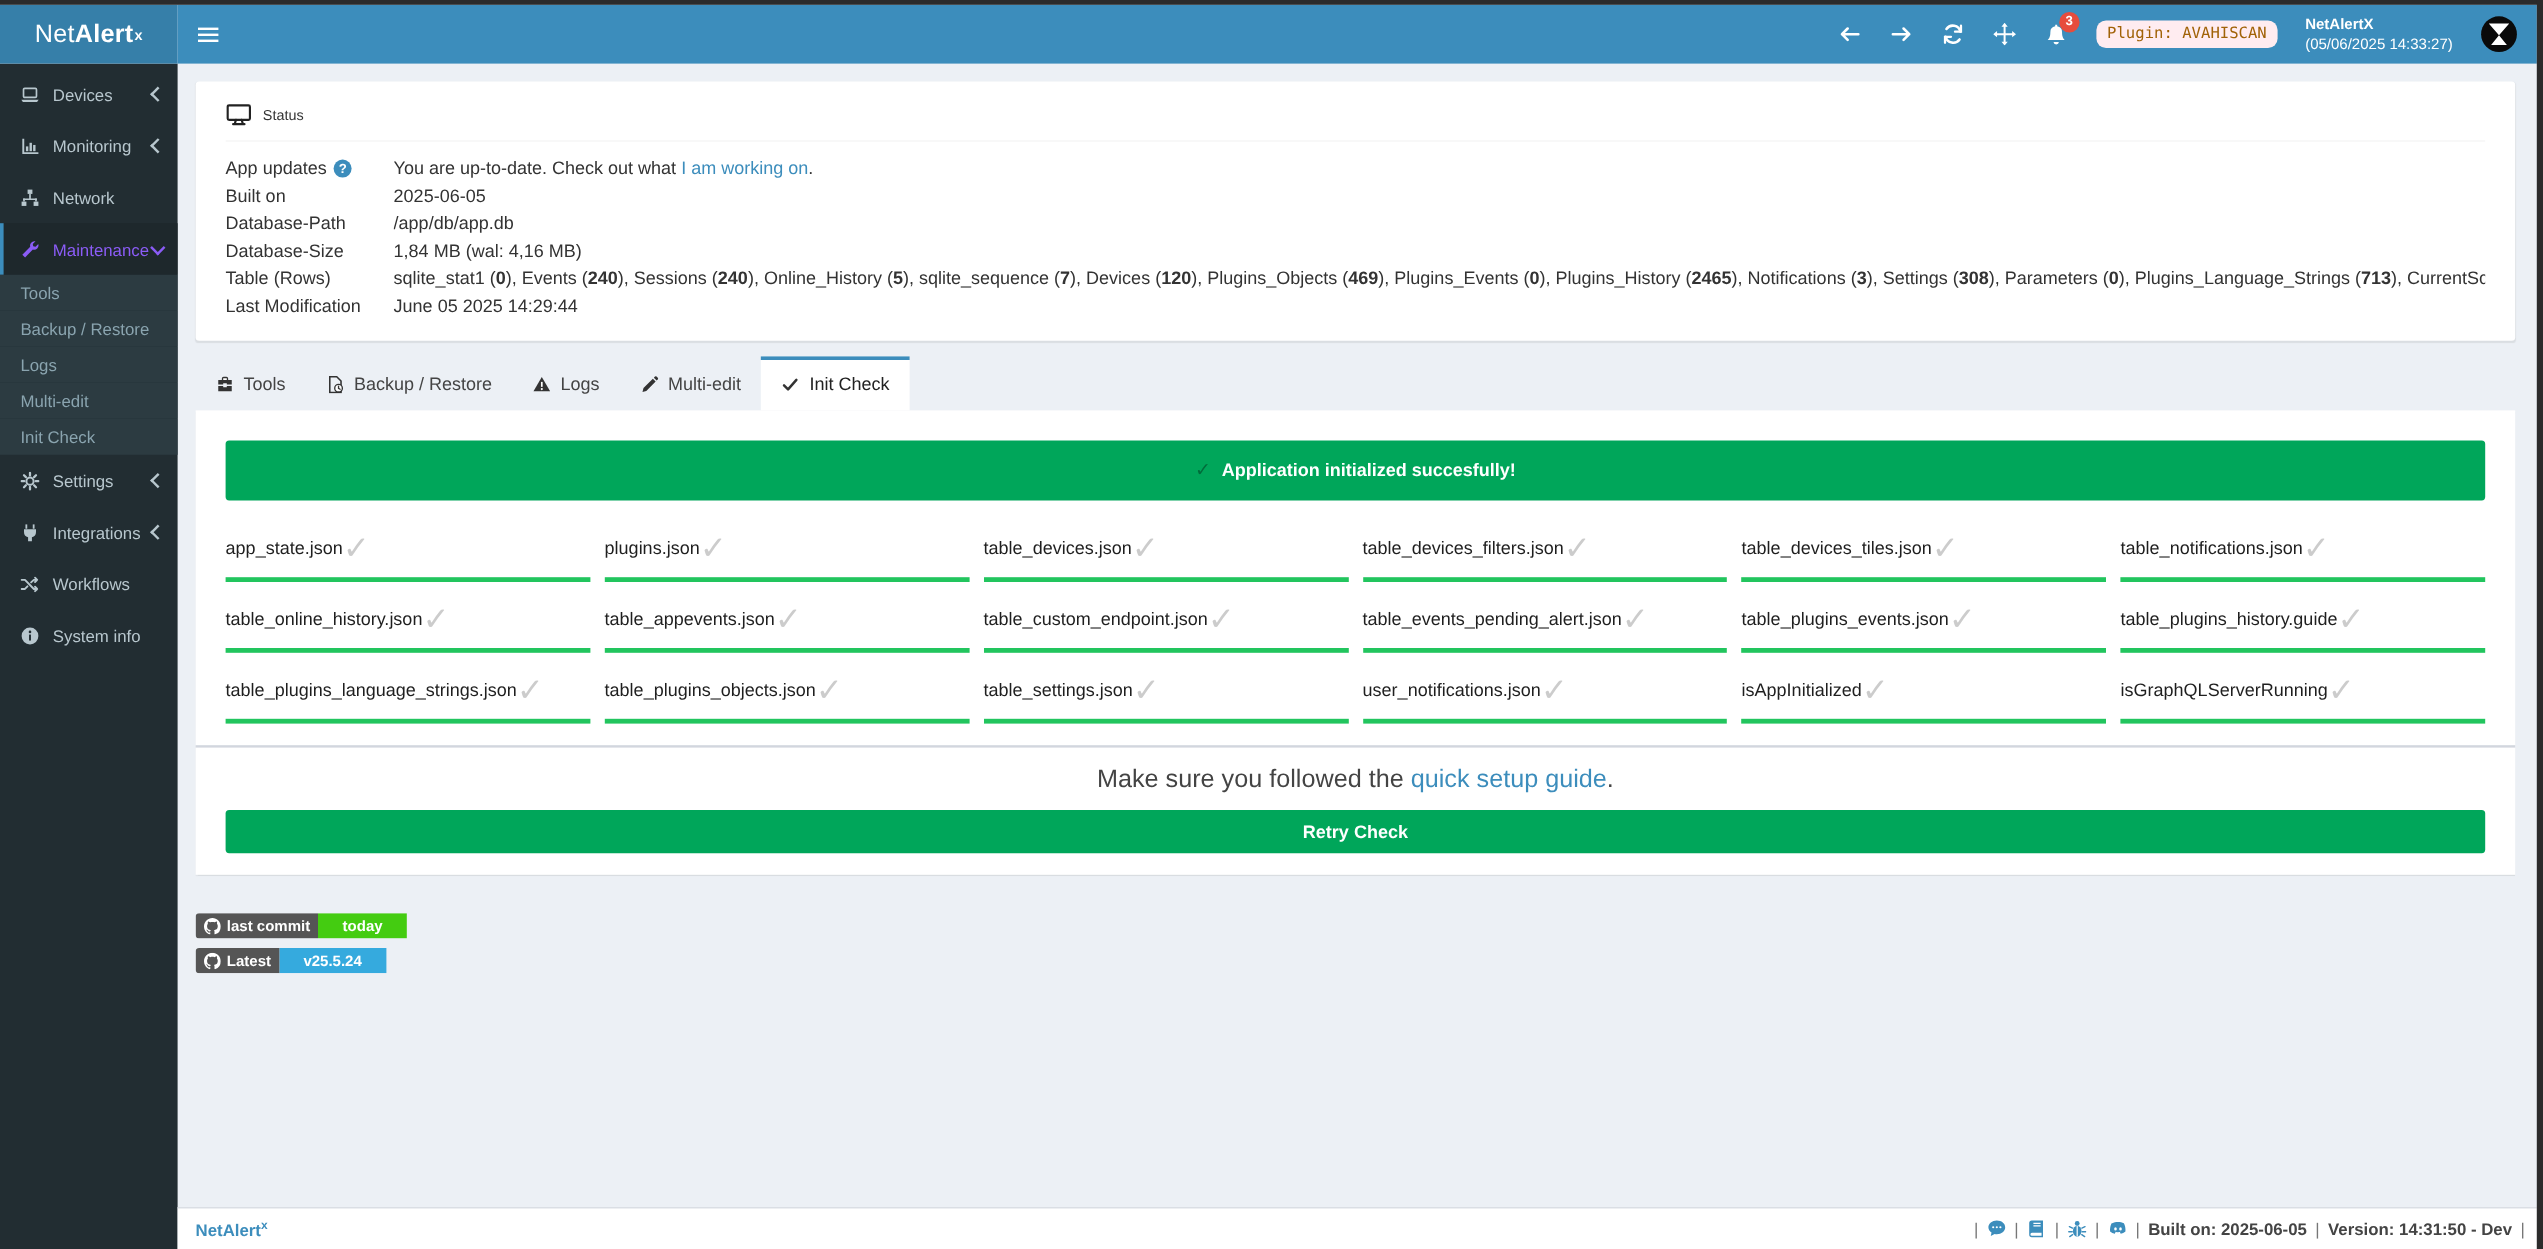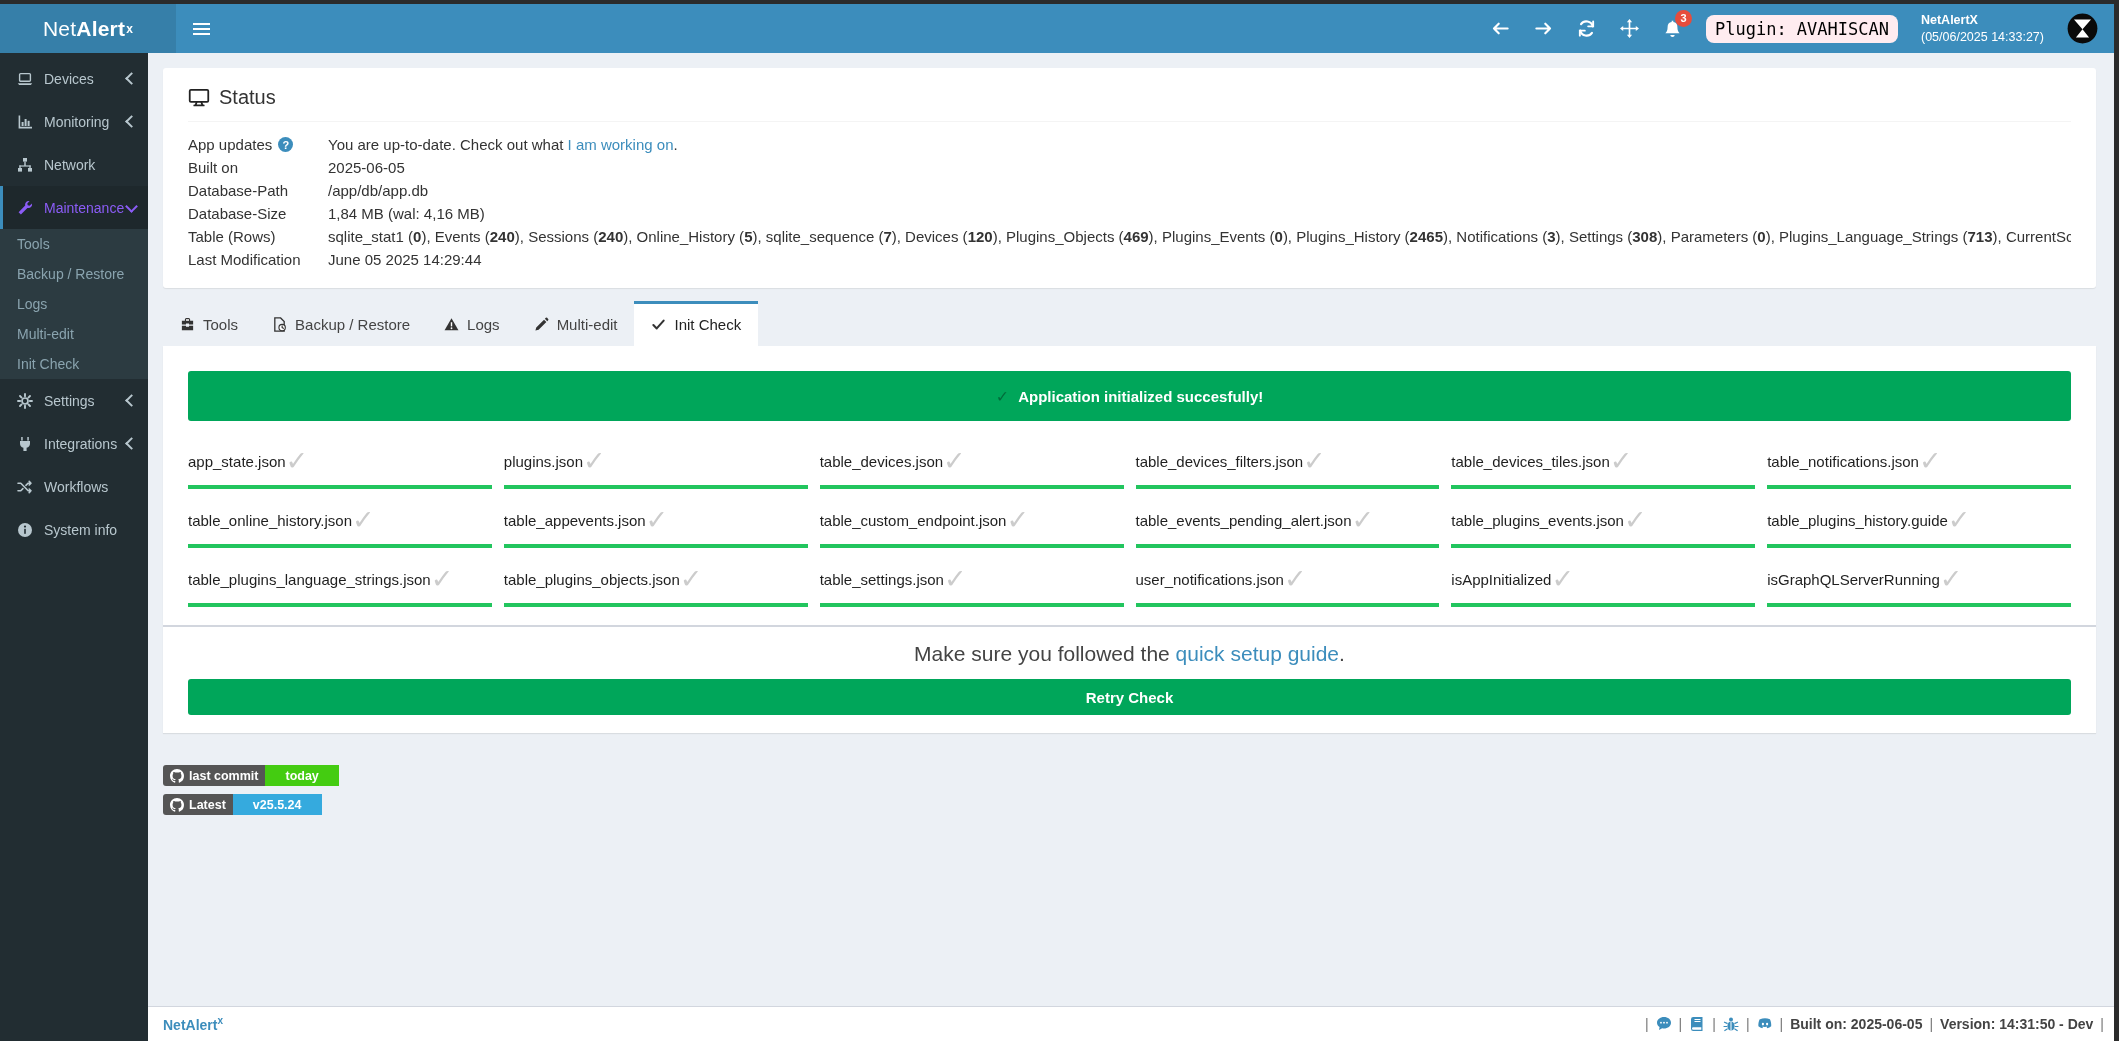--- a/index.html
+++ b/index.html
@@ -7,36 +7,36 @@
     width:2119px;height:1041px;position:relative;overflow:hidden;
     background:#ecf0f5;font-family:"Liberation Sans",sans-serif;color:#333;
   }
   a{text-decoration:none;color:inherit;cursor:pointer;}
   
   .top-strip{position:absolute;top:0;left:0;right:0;height:4px;background:#2b2b2b;z-index:90;}
   .right-strip{position:absolute;top:0;right:0;bottom:0;width:5px;background:#2b2b2b;z-index:91;}
 
   
   .main-header{position:absolute;top:4px;left:0;right:5px;height:49px;display:flex;z-index:50;}
-  .logo{width:176px;background:#367fa9;color:#fff;display:flex;align-items:center;justify-content:center;
+  .logo{width:148px;background:#367fa9;color:#fff;display:flex;align-items:center;justify-content:center;
         font-size:21px;letter-spacing:.2px;}
   .logo .lt{font-weight:300;} .logo .lb{font-weight:700;}
   .logo sup{font-size:12px;font-weight:700;margin-left:1px;}
   .navbar{flex:1;background:#3c8dbc;display:flex;align-items:center;}
   .hamburger{width:50px;height:100%;display:flex;align-items:center;justify-content:center;}
   .hamburger .bars{display:block;width:17px;height:2px;background:#fff;position:relative;}
   .hamburger .bars::before,.hamburger .bars::after{content:"";position:absolute;left:0;width:17px;height:2px;background:#fff;}
   .hamburger .bars::before{top:-5px;} .hamburger .bars::after{top:5px;}
   .nav-right{margin-left:auto;display:flex;align-items:center;gap:23px;padding-right:16px;}
   .nav-ico{width:20px;height:20px;color:#fff;display:flex;align-items:center;justify-content:center;position:relative;}
   .nav-ico svg{width:19px;height:19px;}
   .bell-wrap{position:relative;}
   .bell-badge{position:absolute;top:-9px;right:-9px;min-width:17px;height:17px;border-radius:50%;
     background:#e74c3c;color:#fff;font-size:11px;font-weight:700;display:flex;align-items:center;justify-content:center;}
-  .plugin-pill{font-family:"DejaVu Sans Mono",monospace;font-size:17px;color:#000000;background:#ffecf0;
+  .plugin-pill{font-family:"DejaVu Sans Mono",monospace;font-size:13px;color:#a16207;background:#ffecf0;
     padding:4px 9px;border-radius:8px;white-space:nowrap;}
   .user-block{color:#fff;font-size:12.5px;line-height:1.3;text-align:left;}
   .user-block .un{font-weight:700;}
   .avatar{width:31px;height:31px;border-radius:50%;overflow:hidden;display:flex;}
   .avatar svg{width:100%;height:100%;}
 
   
   .sidebar{position:absolute;top:53px;left:0;bottom:0;width:148px;background:#222d32;z-index:40;}
   .side-menu{list-style:none;margin:0;padding:4px 0 0 0;}
   .side-item{display:flex;align-items:center;height:43px;padding:0 12px 0 14px;color:#b8c7ce;font-size:14px;
@@ -45,21 +45,21 @@
   .side-item .ico svg{width:16px;height:16px;}
   .side-item .chev{margin-left:auto;width:7px;height:7px;border-left:2px solid currentColor;border-bottom:2px solid currentColor;}
   .side-item.chev-left .chev{transform:rotate(45deg);}
   .side-item.chev-down .chev{transform:rotate(-45deg);margin-top:-3px;}
   .side-item.active{color:#8b5cf6;border-left-color:#3c8dbc;background:#1e282c;}
   .side-item.subitem{height:30px;background:#2c3b41;color:#8aa4af;padding-left:17px;border-left:none;}
 
   
   .content{position:absolute;left:148px;top:53px;right:5px;bottom:35px;padding:15px 18px 0 15px;box-sizing:border-box;}
   .status-card{background:#fff;border-radius:3px;padding:10px 25px 14px;box-shadow:0 1px 1px rgba(0,0,0,.08);}
-  .card-title{display:flex;align-items:center;gap:9px;font-size:20px;color:#333;padding:8px 0 12px;
+  .card-title{display:flex;align-items:center;gap:9px;font-size:12px;color:#333;padding:8px 0 12px;
     border-bottom:1px solid #f4f4f4;}
   .card-title svg{width:22px;height:19px;color:#222;}
   .status-rows{padding-top:9px;}
   .srow{display:flex;margin:5px 0;font-size:15px;line-height:18px;color:#333;}
   .srow .slabel{width:140px;flex-shrink:0;display:flex;align-items:flex-start;gap:6px;}
   .srow .svalue{flex:1;white-space:nowrap;overflow:hidden;}
   .help-circle{width:15px;height:15px;border-radius:50%;background:#3c8dbc;color:#fff;font-size:11px;font-weight:700;
     display:inline-flex;align-items:center;justify-content:center;margin-top:1px;}
   .blue-link{color:#3c8dbc;}
   .trp b{font-weight:700;}

